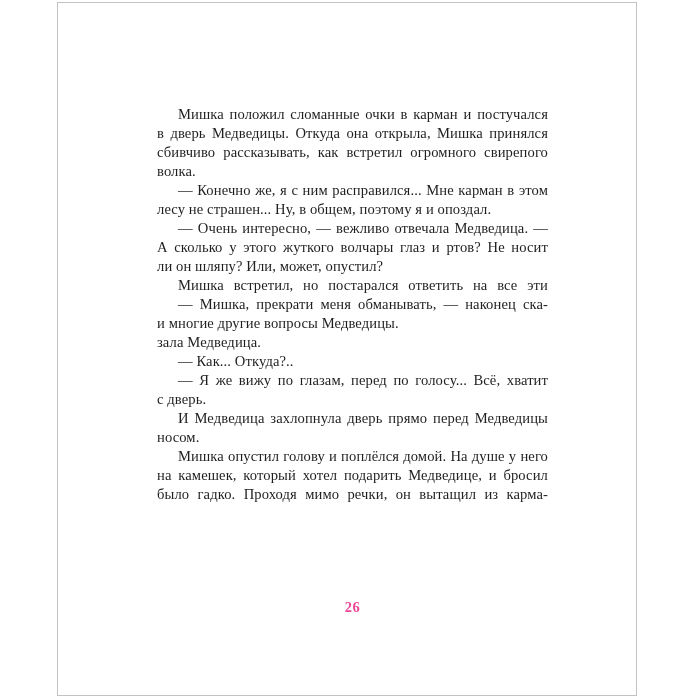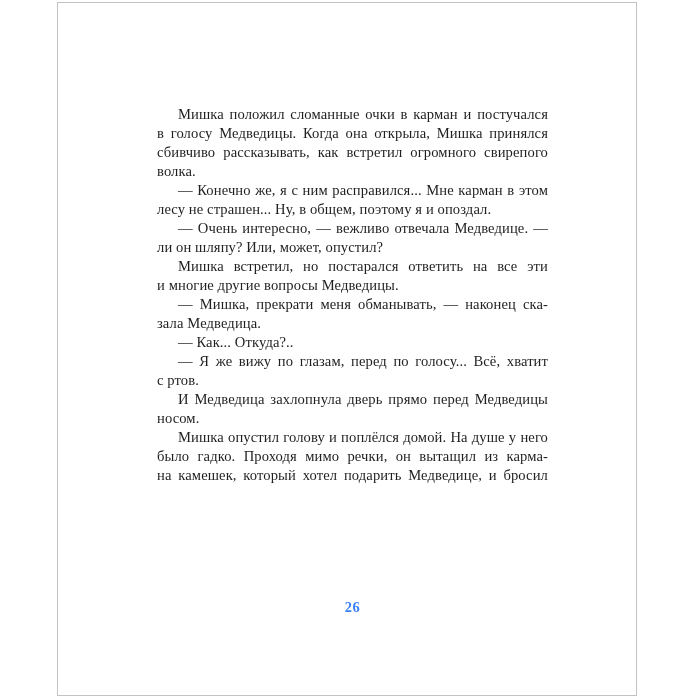--- a/index.html
+++ b/index.html
@@ -61,35 +61,36 @@
     letter-spacing: 0.5px;
   }
 </style>
 </head>
 <body>
 
 <div class="canvas">
   <div class="page-frame" style="border-color: rgb(195, 195, 195);">
     <div class="text-block" style="color: rgb(31, 31, 31);">
         <div class="line indent">Мишка положил сломанные очки в карман и постучался</div>
-        <div class="line">в голосу Медведицы. Когда она открыла, Мишка принялся</div>
+        <div class="line">в дверь Медведицы. Откуда она открыла, Мишка принялся</div>
         <div class="line">сбивчиво рассказывать, как встретил огромного свирепого</div>
         <div class="line last">волка.</div>
         <div class="line indent">— Конечно же, я с ним расправился... Мне карман в этом</div>
         <div class="line last">лесу не страшен... Ну, в общем, поэтому я и опоздал.</div>
-        <div class="line indent">— Очень интересно, — вежливо отвечала Медведице. —</div>
+        <div class="line indent">— Очень интересно, — вежливо отвечала Медведица. —</div>
+        <div class="line">А сколько у этого жуткого волчары глаз и ртов? Не носит</div>
         <div class="line last">ли он шляпу? Или, может, опустил?</div>
         <div class="line indent">Мишка встретил, но постарался ответить на все эти</div>
+        <div class="line indent">— Мишка, прекрати меня обманывать, — наконец ска-</div>
         <div class="line last">и многие другие вопросы Медведицы.</div>
-        <div class="line indent">— Мишка, прекрати меня обманывать, — наконец ска-</div>
         <div class="line last">зала Медведица.</div>
         <div class="line indent last">— Как... Откуда?..</div>
         <div class="line indent">— Я же вижу по глазам, перед по голосу... Всё, хватит</div>
-        <div class="line last">с ртов.</div>
+        <div class="line last">с дверь.</div>
         <div class="line indent">И Медведица захлопнула дверь прямо перед Медведицы</div>
         <div class="line last">носом.</div>
         <div class="line indent">Мишка опустил голову и поплёлся домой. На душе у него</div>
+        <div class="line">на камешек, который хотел подарить Медведице, и бросил</div>
         <div class="line">было гадко. Проходя мимо речки, он вытащил из карма-</div>
-        <div class="line">на камешек, который хотел подарить Медведице, и бросил</div>
       </div>
-    <div class="page-number" style="color: #3b82f6;">26</div>
+    <div class="page-number" style="color: #ec4899;">26</div>
   </div>
 </div>
 
 </body></html>

